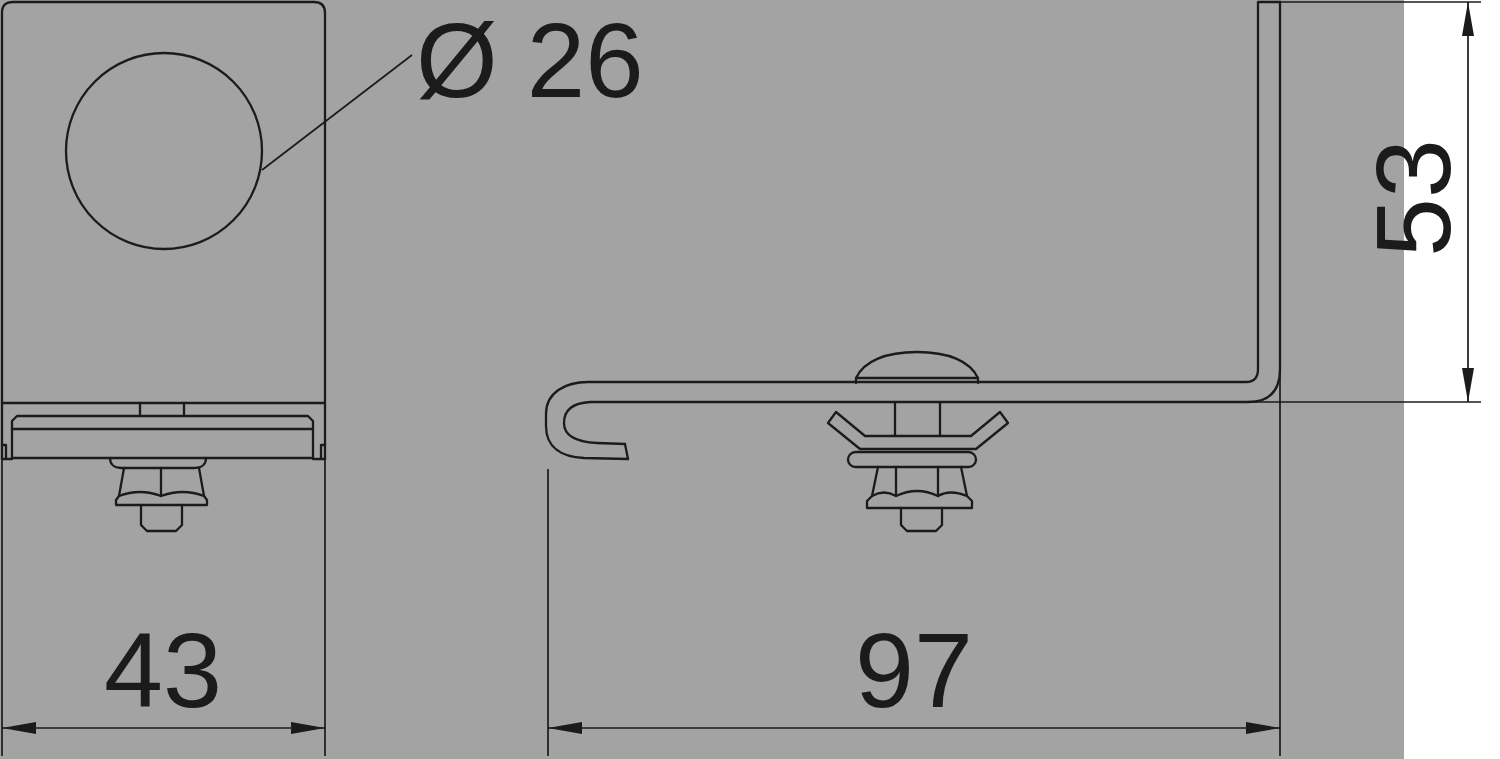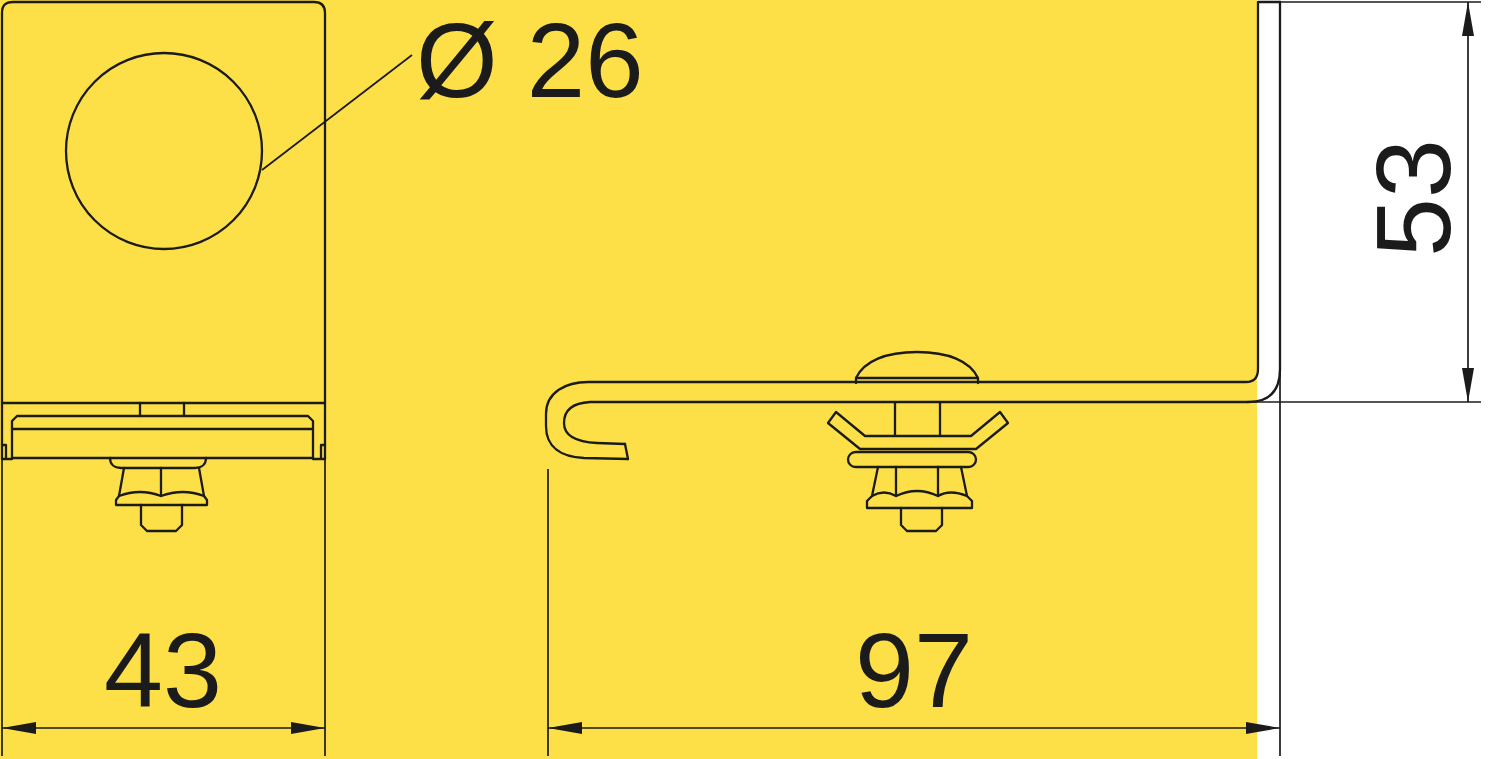--- a/index.html
+++ b/index.html
@@ -5,23 +5,23 @@
   html, body {
     margin: 0;
     padding: 0;
     background: #ffffff;
     width: 1500px;
     height: 759px;
     overflow: hidden;
   }
   .drawing-stage {
     position: relative;
-    width: 1257px;
+    width: 1404px;
     height: 759px;
-    background: #fde047;
+    background: #a3a3a3;
   }
   svg.techdraw {
     display: block;
     color: #1b1b1b;
   }
   .part-line {
     fill: none;
     stroke: currentColor;
     stroke-width: 2.3;
     stroke-linejoin: round;

